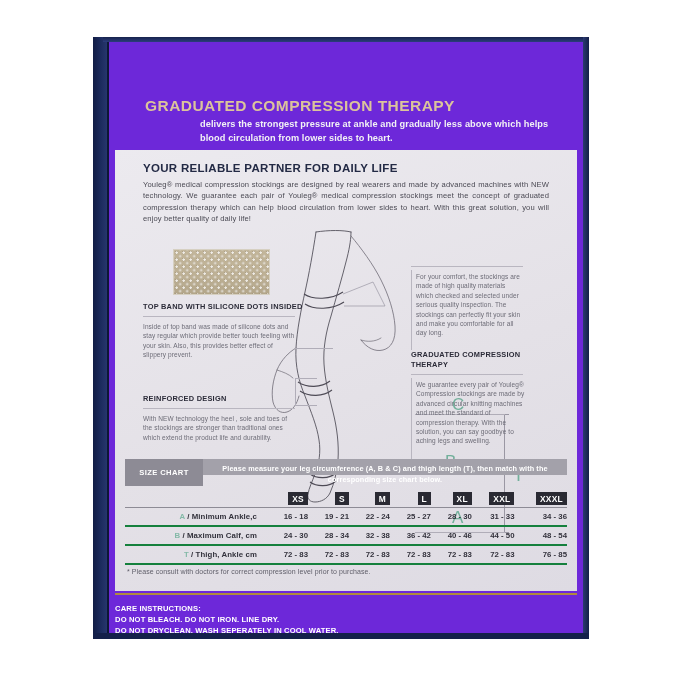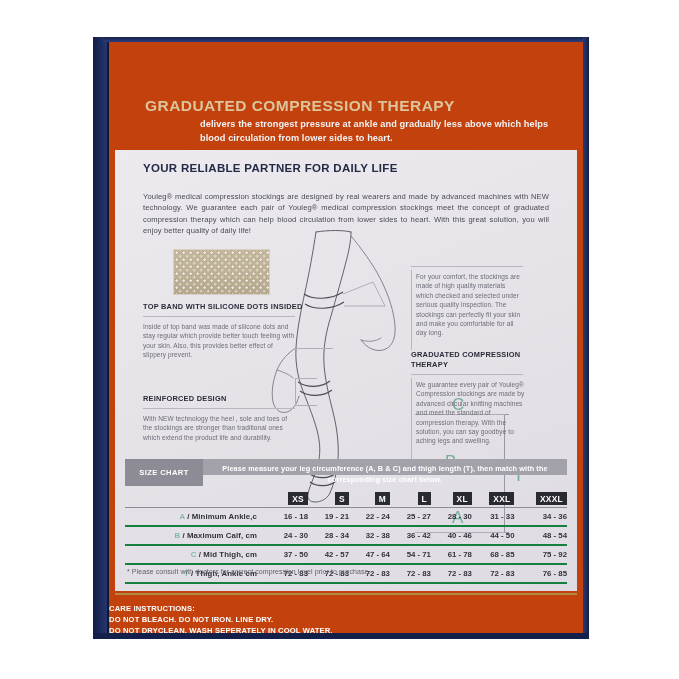--- a/index.html
+++ b/index.html
@@ -15,21 +15,21 @@
     position: relative;
   }
 
   
   #package {
     position: absolute;
     left: 93px;
     top: 37px;
     width: 496px;
     height: 602px;
-    background: #c2410c;
+    background: #6d28d9;
   }
   
   #spine {
     position: absolute;
     left: 0px;
     top: 0px;
     width: 16px;
     height: 100%;
     background: linear-gradient(90deg,#111d45 0%,#1b2a5c 45%,#2a3a72 100%);
   }
@@ -129,21 +129,20 @@
   #intro-body {
     position: absolute;
     left: 28px;
     top: 29px;
     width: 406px;
     font-size: 7.6px;
     line-height: 11.4px;
     color: #4b4a54;
     text-align: justify;
     letter-spacing: 0.12px;
-    margin-top: 12px;
   }
 
   
   #swatch {
     position: absolute;
     left: 58px;
     top: 99px;
     width: 95px;
     height: 44px;
     background:
@@ -314,21 +313,21 @@
     left: 22px;
     top: 556px;
     width: 462px;
     height: 2px;
     background: #b08a3e;
   }
 
   
   #care {
     position: absolute;
-    left: 16px;
+    left: 22px;
     top: 566px;
     width: 300px;
     color: #ffffff;
     font-size: 7.6px;
     font-weight: bold;
     line-height: 11.2px;
     letter-spacing: 0.15px;
   }
   #care-symbols {
     position: absolute;
@@ -474,30 +473,20 @@
           <td class="rowhead"><span class="rowletter">B</span> <span>/ Maximum Calf, cm</span></td>
           <td>24 - 30</td>
           <td>28 - 34</td>
           <td>32 - 38</td>
           <td>36 - 42</td>
           <td>40 - 46</td>
           <td>44 - 50</td>
           <td>48 - 54</td>
         </tr>
         <tr>
-          <td class="rowhead"><span class="rowletter">C</span> <span>/ Mid Thigh, cm</span></td>
-          <td>37 - 50</td>
-          <td>42 - 57</td>
-          <td>47 - 64</td>
-          <td>54 - 71</td>
-          <td>61 - 78</td>
-          <td>68 - 85</td>
-          <td>75 - 92</td>
-        </tr>
-        <tr>
           <td class="rowhead"><span class="rowletter">T</span> <span>/ Thigh, Ankle cm</span></td>
           <td>72 - 83</td>
           <td>72 - 83</td>
           <td>72 - 83</td>
           <td>72 - 83</td>
           <td>72 - 83</td>
           <td>72 - 83</td>
           <td>76 - 85</td>
         </tr>
       </tbody>

